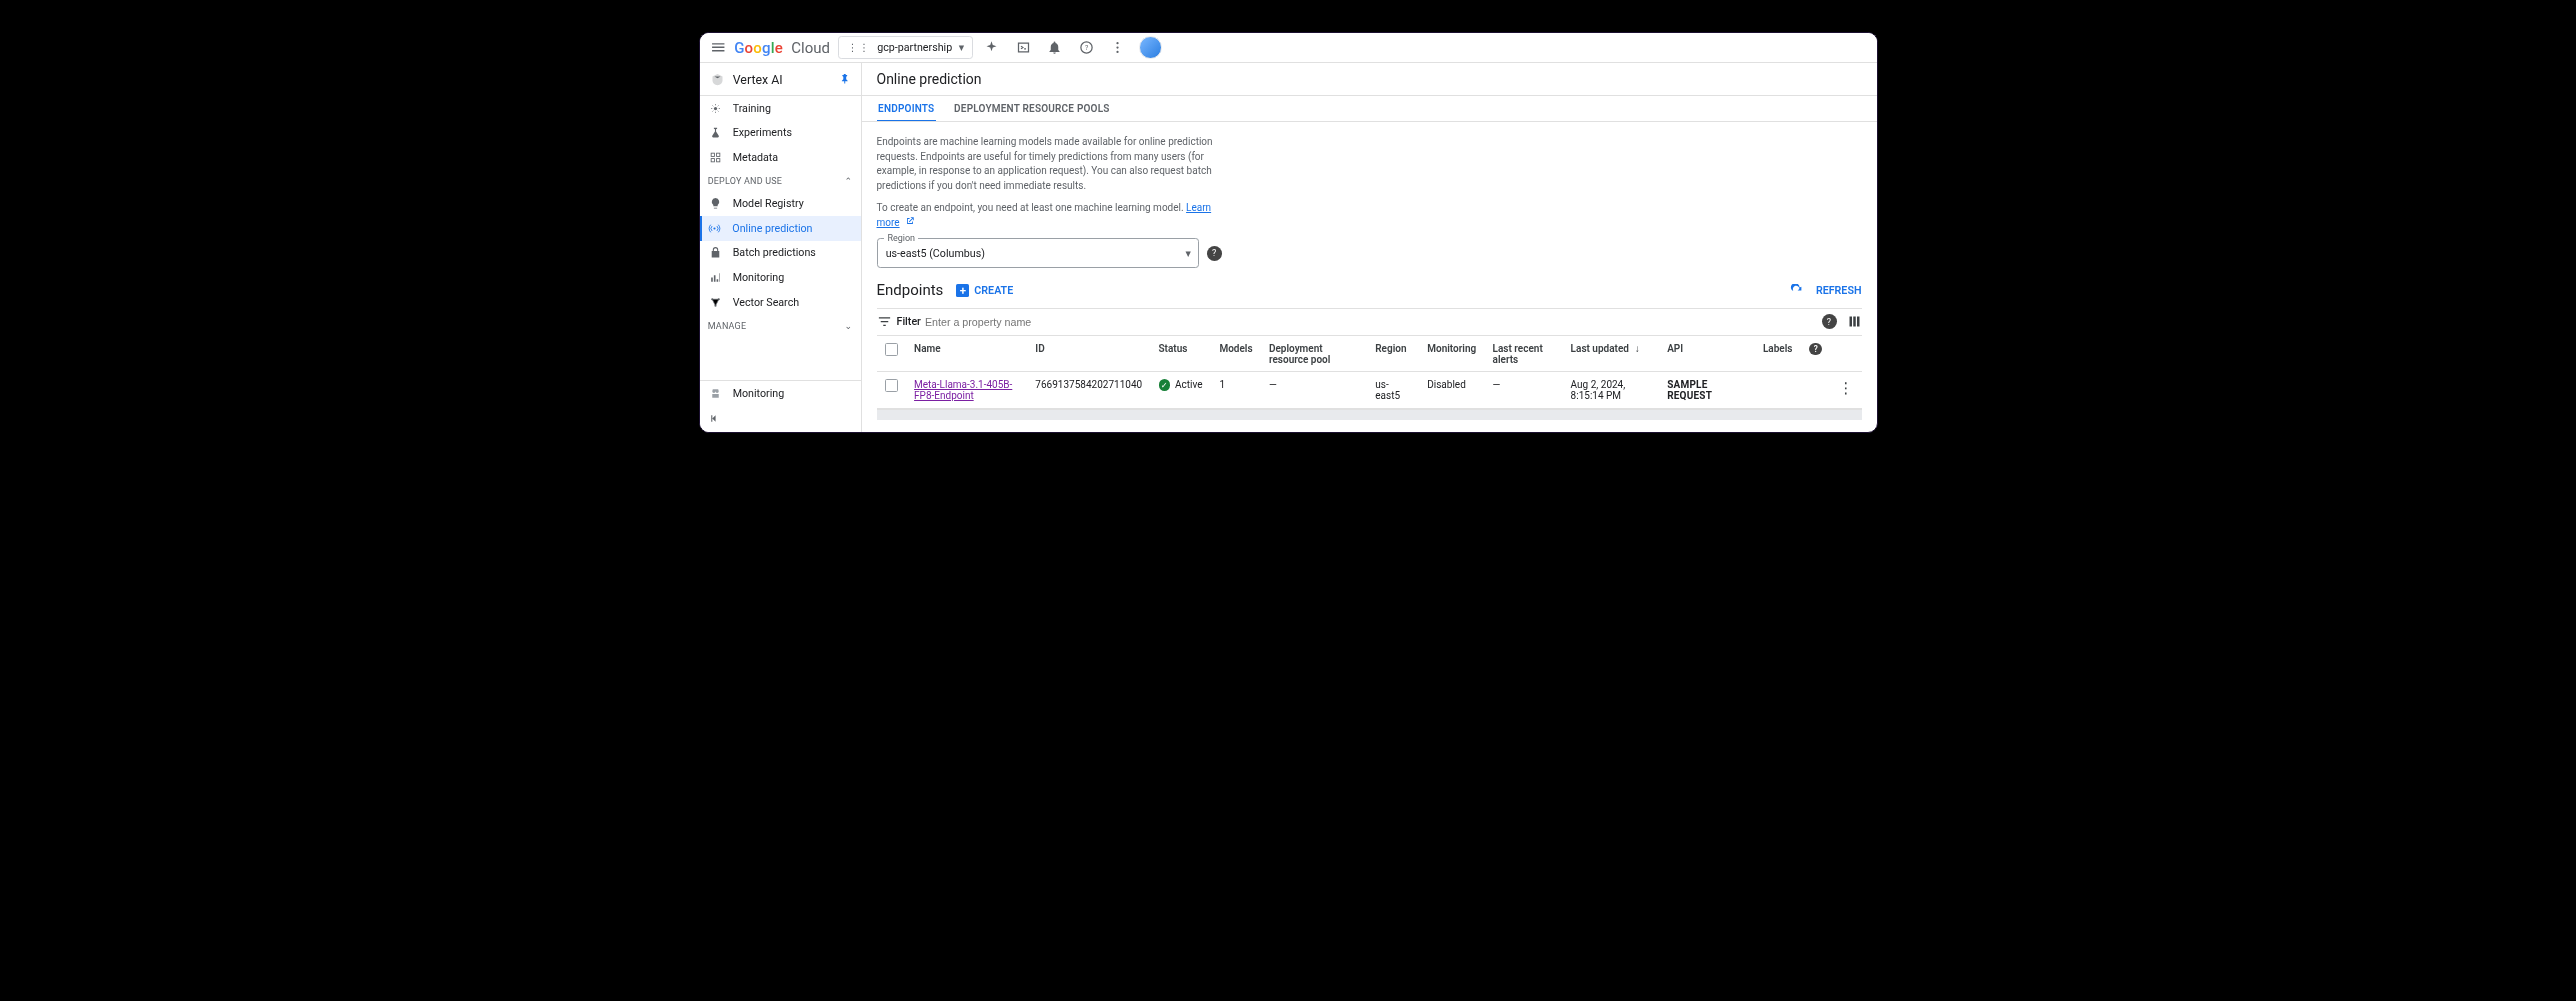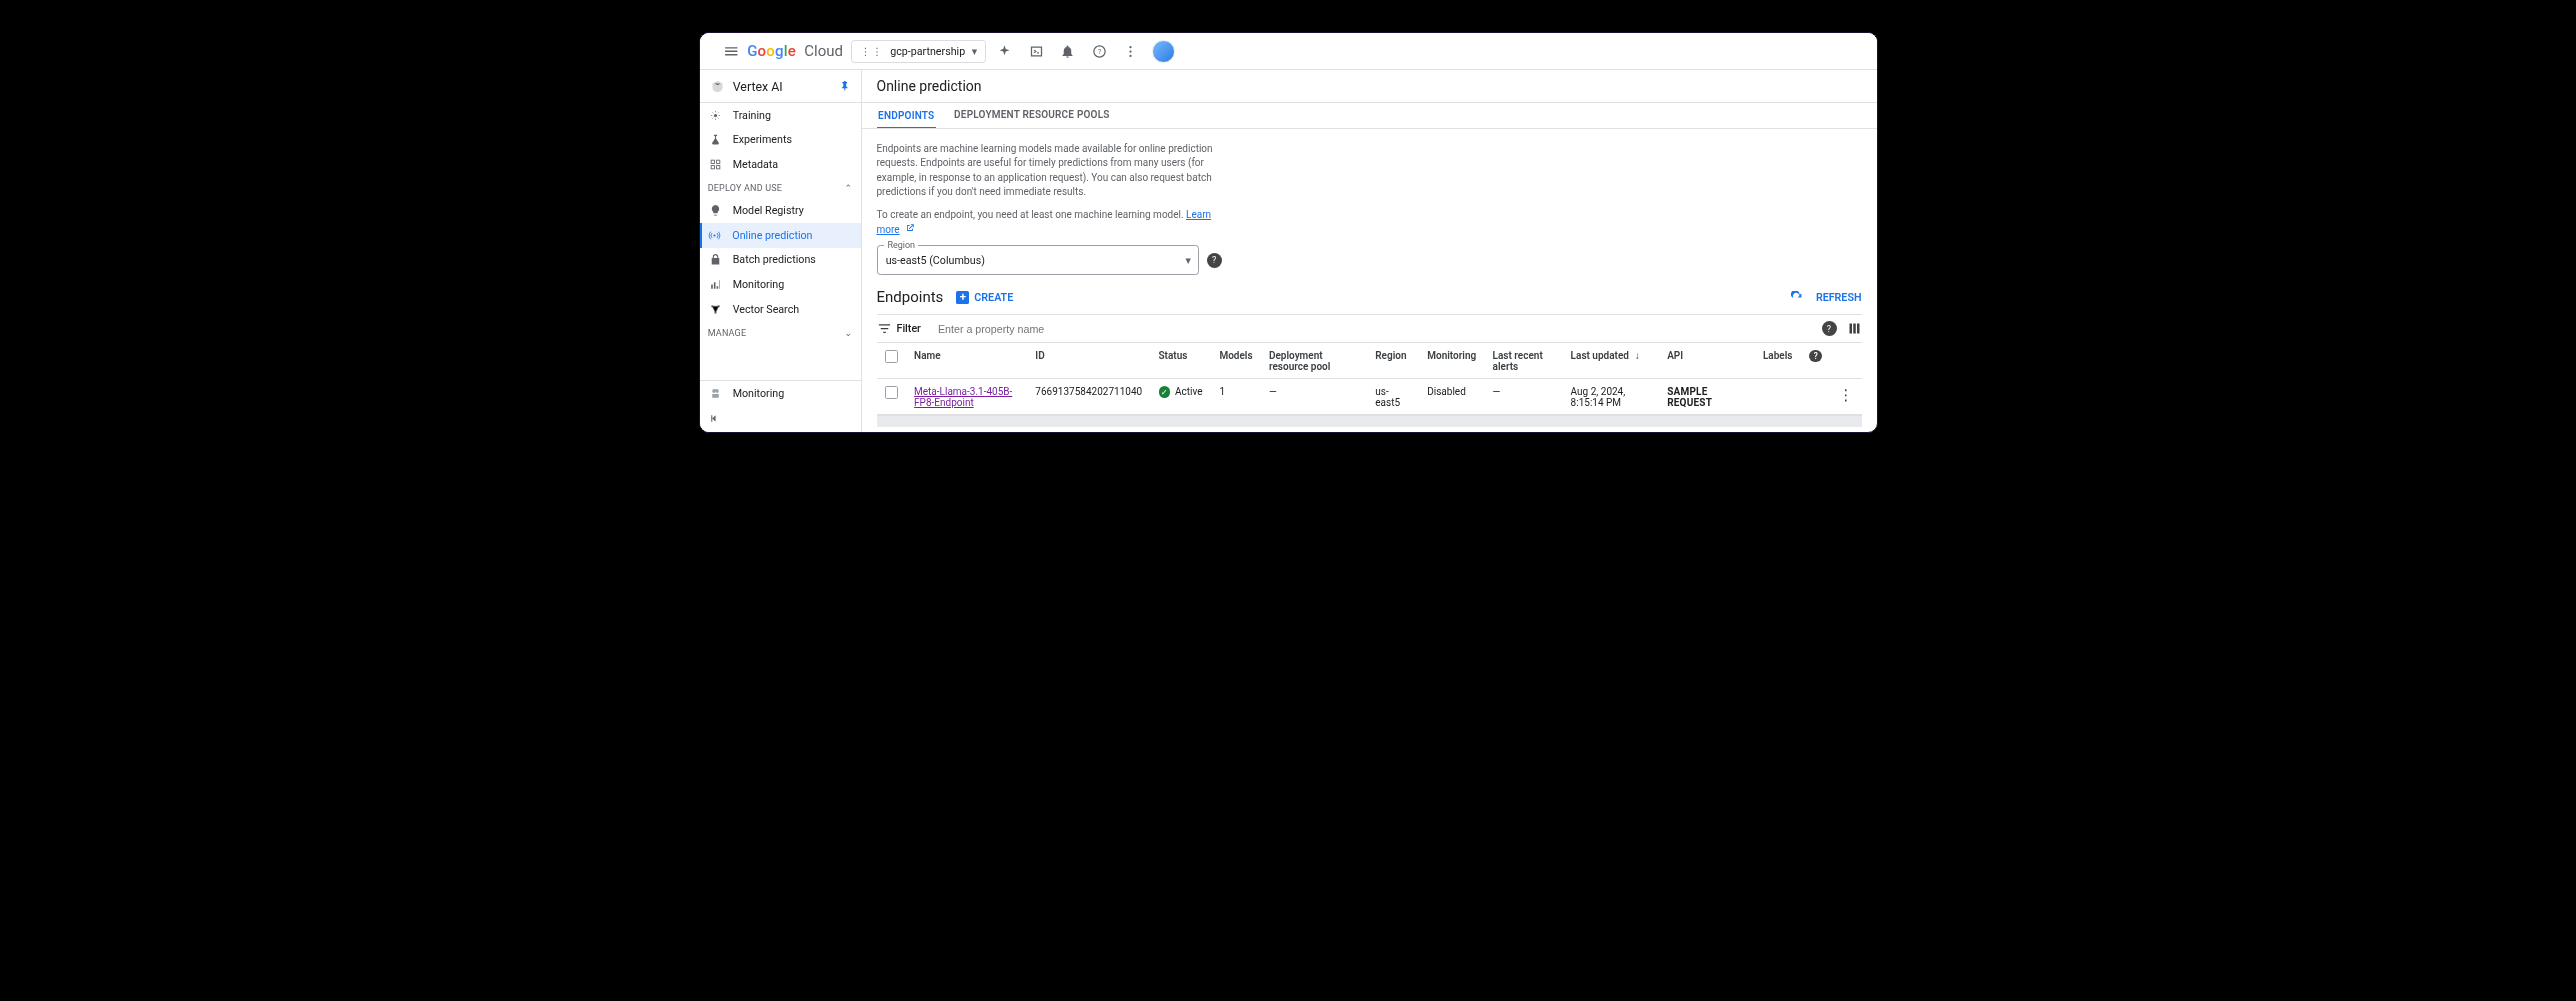--- a/index.html
+++ b/index.html
@@ -35,23 +35,23 @@
     background:#fff;
     border-radius:10px;
     border:1.6px solid #1b1030;
     overflow:hidden;
     display:flex;flex-direction:column;
     box-shadow:0 10px 28px rgba(0,0,0,.45);
   }
 
   
   .topbar{
-    height:37px;
+    height:30px;
     display:flex;align-items:center;gap:8.2px;
-    padding:0 23px;
+    padding:0 10px;
     border-bottom:0.8px solid var(--hairline);
     background:#fff;
   }
   .hamburger{color:#5f6368}
   .logo{display:flex;align-items:center;gap:5px}
   .logo-word{font-size:15px;font-weight:500;letter-spacing:0.2px}
   .g1{color:#4285F4}.g2{color:#EA4335}.g3{color:#FBBC05}.g4{color:#4285F4}.g5{color:#34A853}.g6{color:#EA4335}
   .logo-cloud{color:#5f6368;font-size:15px;margin-left:3.3px}
   .project-chip{
     display:flex;align-items:center;gap:6.6px;
@@ -161,21 +161,21 @@
 
   .endpoints-bar{
     display:flex;align-items:center;gap:13px;margin-top:13px;
   }
   .endpoints-bar h2{margin:0;font-size:15px;font-weight:400;color:var(--text-strong)}
   .create-btn{display:flex;align-items:center;gap:5px;color:var(--blue);font-weight:600;font-size:10.7px;cursor:pointer}
   .create-btn .plus{background:var(--blue);color:#fff;border-radius:1.6px;width:13px;height:13px;display:inline-flex;align-items:center;justify-content:center;font-size:11.5px;line-height:1}
   .refresh-btn{margin-left:auto;display:flex;align-items:center;gap:13px;color:var(--blue);font-weight:600;font-size:10.7px;cursor:pointer}
 
   .filter-row{
-    display:flex;align-items:center;gap:15px;
+    display:flex;align-items:center;gap:2px;
     border-top:0.8px solid var(--hairline);
     border-bottom:0.8px solid var(--hairline);
     padding:5.8px 0;margin-top:8.2px;
   }
   .filter-row .filter-label{display:flex;align-items:center;gap:5px;color:var(--text-strong);font-size:10.7px;font-weight:500}
   .filter-row input{border:none;outline:none;font-size:10.7px;color:#9aa0a6;flex:1;min-width:165px}
   .filter-row .right{display:flex;align-items:center;gap:10px;color:#3c4043;margin-left:auto}
   .cols-icon{cursor:pointer}
   .cols-icon svg rect{fill:#3c4043}
 

